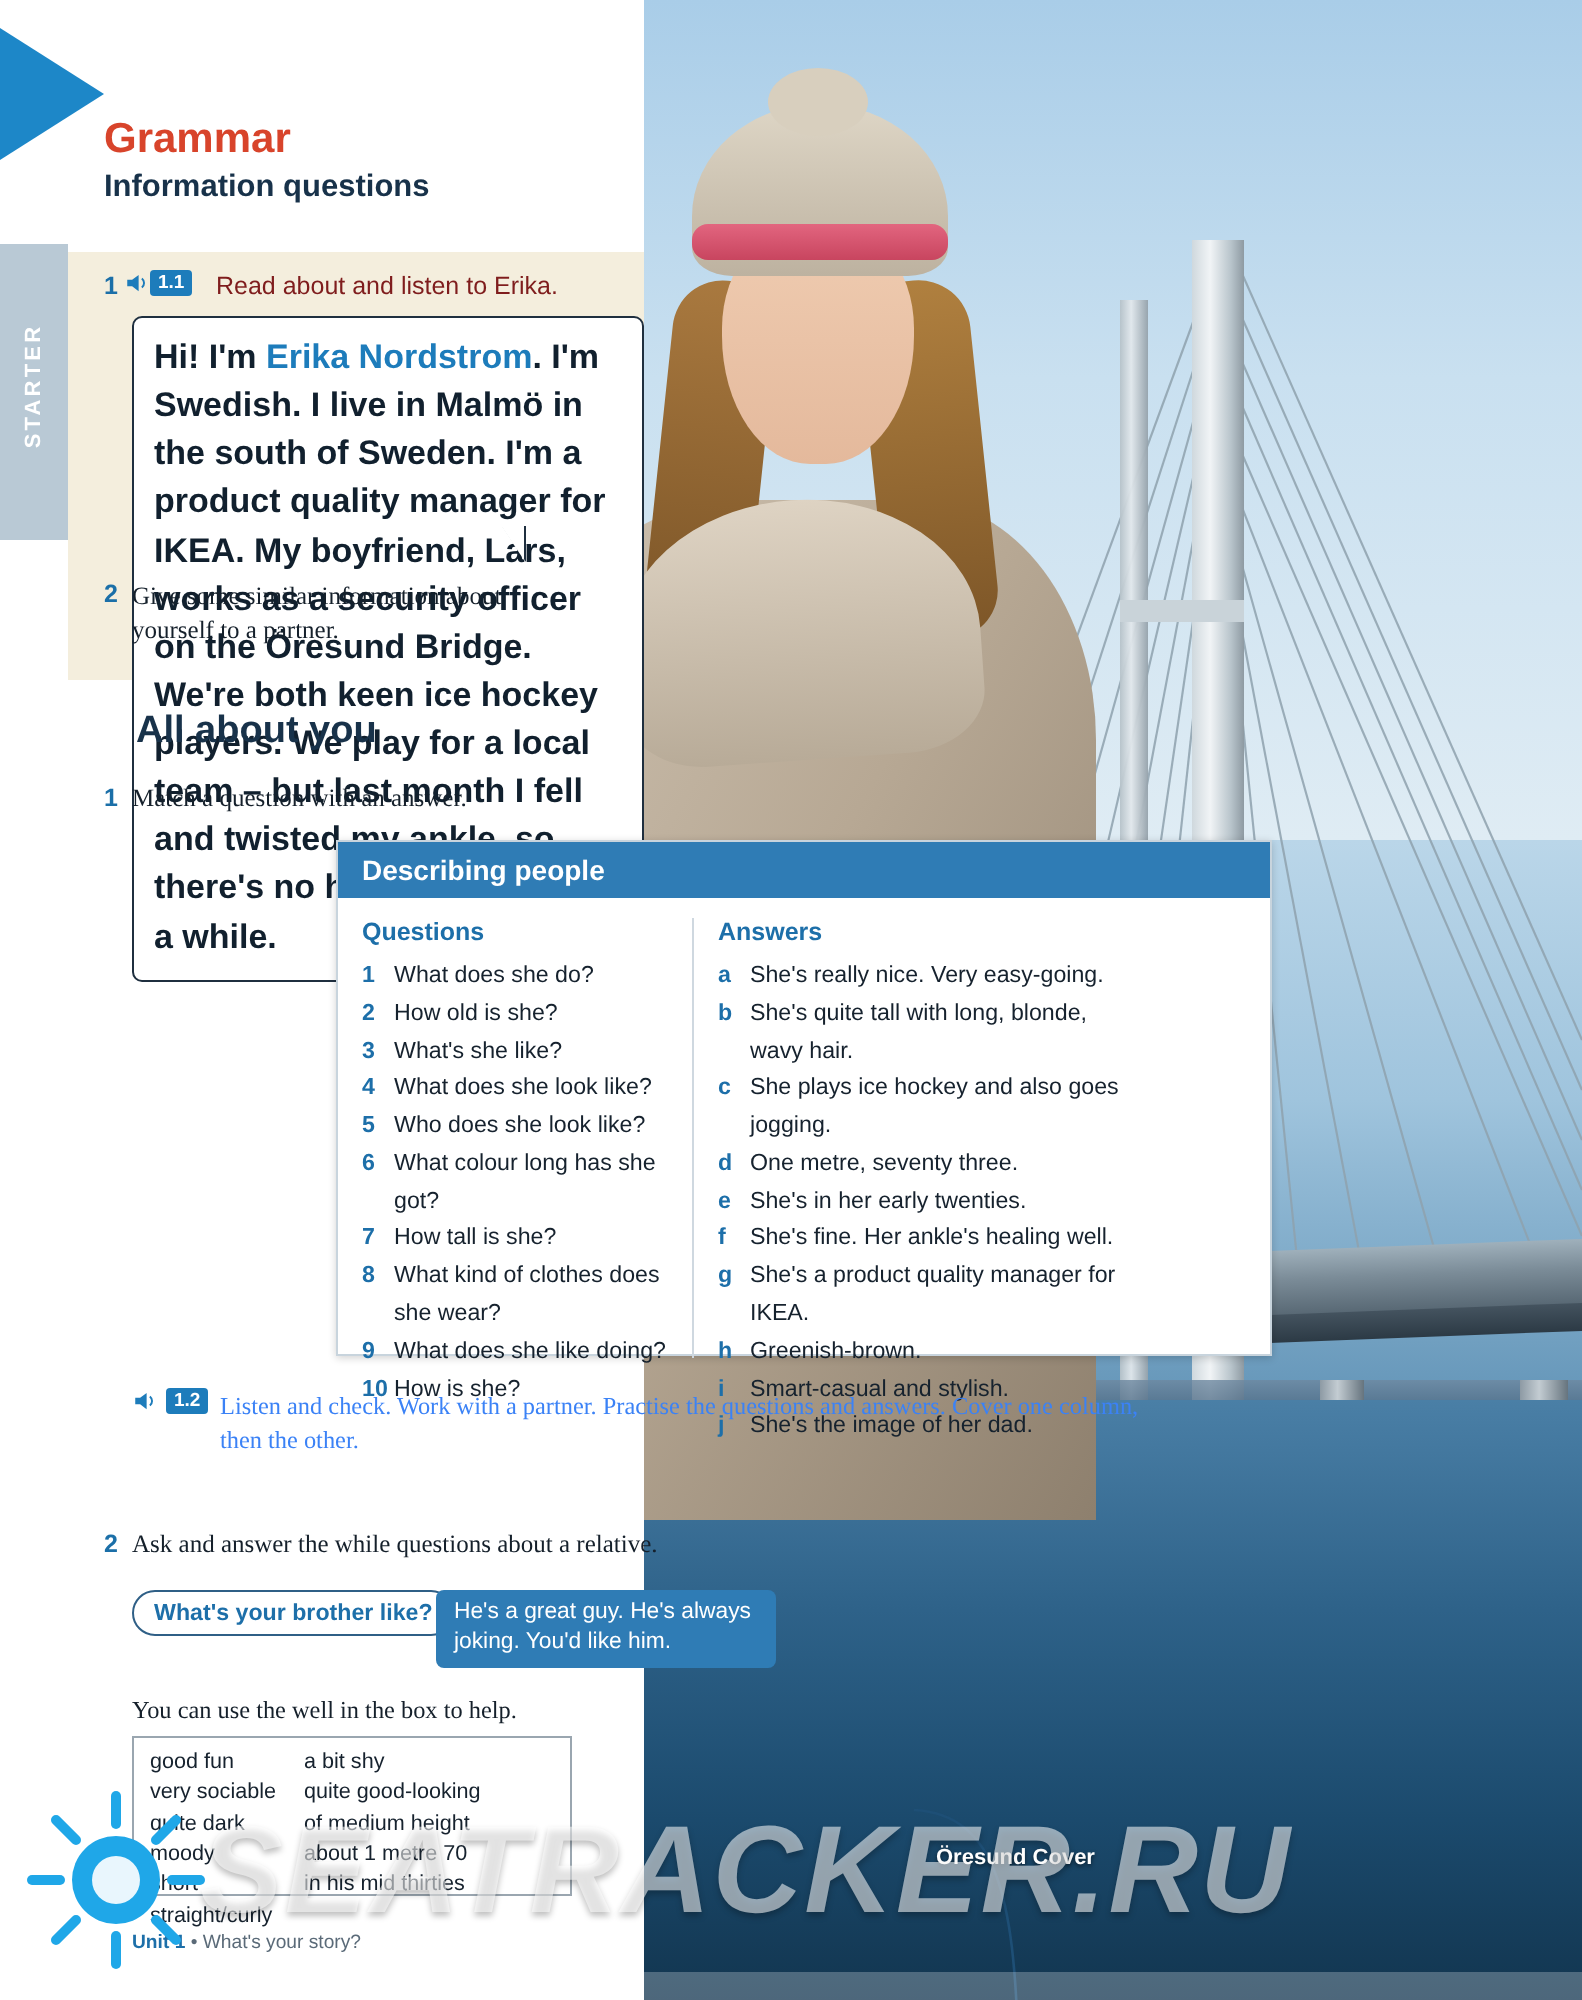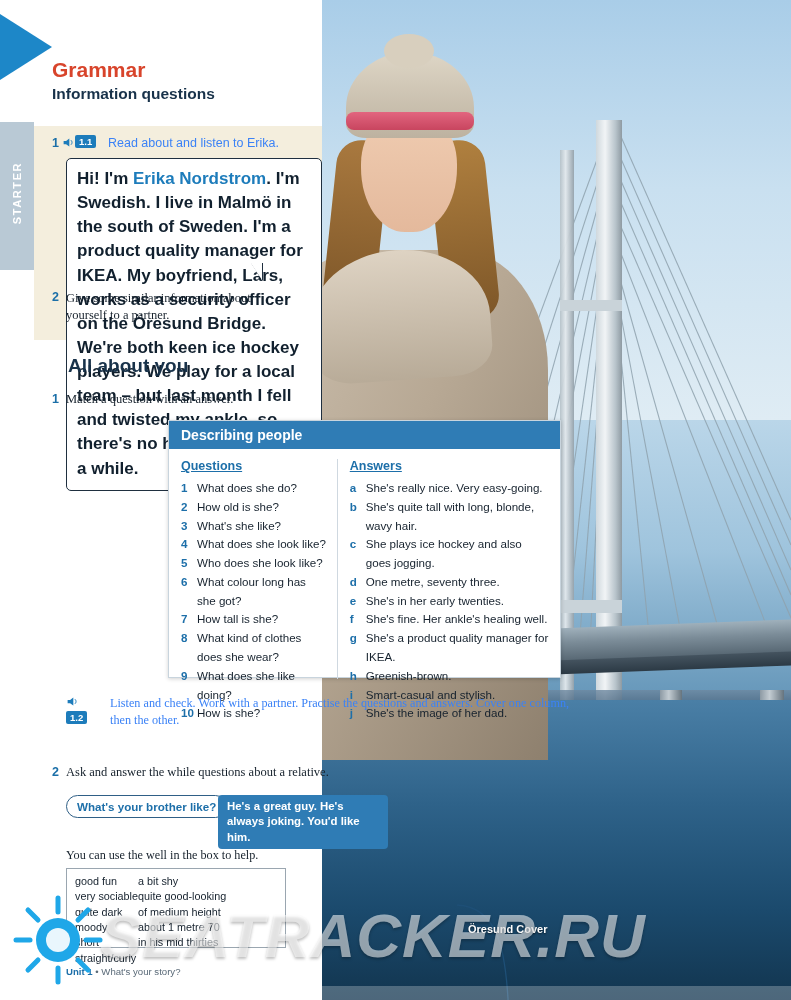--- a/index.html
+++ b/index.html
@@ -151,21 +151,21 @@
   }
   .speaker {
     width:13px; height:13px; display:inline-block;
   }
   .track-num {
     background:#1d7cbb; color:#fff; font-size:9.5px; font-weight:bold;
     padding:1px 4px; border-radius:2px;
   }
   .ex1-text {
     position:absolute; left:108px; top:136px;
-    font-size:12.5px; color:#3b82f6;
+    font-size:12.5px; color:#7f1d1d;
   }
 
   .bubble {
     position:absolute; left:66px; top:158px; width:256px;
     background:#ffffff; border:1.4px solid #1f2f3f; border-radius:5px;
     padding:8px 10px 9px 10px;
     font-size:17px; line-height:1.42; color:#11202e; font-weight:bold;
   }
   .bubble .name { color:#1d7cbb; }
   .bubble-tail {
@@ -194,80 +194,80 @@
     position:absolute; left:52px; top:392px;
     font-size:12.5px; color:#1b6fa8; font-weight:bold;
   }
   .s1-text {
     position:absolute; left:66px; top:392px;
     font-size:12.5px; color:#15202b; font-family:"Liberation Serif", serif;
   }
 
   
   .dp-panel {
-    position:absolute; left:168px; top:420px; width:393px; height:258px;
+    position:absolute; left:168px; top:420px; width:468px; height:258px;
     background:#ffffff; border:1px solid #c8d4dd;
     box-shadow: 0 1px 4px rgba(0,0,0,.18);
   }
   .dp-header {
     height:28px; background:#2f7cb5; color:#fff;
     font-size:14px; font-weight:bold;
     display:flex; align-items:center; padding-left:12px;
   }
   .dp-body { display:flex; height:230px; padding:10px 0 0 0; }
   .dp-col { padding:0 10px 0 12px; }
   .dp-col.left { width:178px; border-right:1px solid #cfd8e0; }
   .dp-col.right { width:235px; }
   .dp-colhead {
-    font-size:12.5px; font-weight:bold; color:#1d6fa9; margin-bottom:6px;text-decoration:underline;
+    font-size:12.5px; font-weight:bold; color:#1d6fa9; margin-bottom:6px;
   }
   .dp-item {
     display:flex; font-size:11.6px; color:#16222e; line-height:1.62;
   }
   .dp-key {
     color:#1d6fa9; font-weight:bold; width:16px; flex:none; text-align:left;
   }
   .dp-key.num { width:16px; }
   .connector { position:absolute; left:168px; top:420px; width:413px; height:258px; pointer-events:none;}
 
   .audio2 {
     position:absolute; left:66px; top:694px;
-    display:flex; align-items:flex-start; gap:4px;flex-direction:column;
+    display:flex; align-items:flex-start; gap:4px;
   }
   .after-text {
     position:absolute; left:110px; top:695px; width:460px;
     font-size:12.2px; line-height:1.42; color:#3b82f6;
     font-family:"Liberation Serif", serif;
   }
   .s2-num { position:absolute; left:52px; top:765px; font-size:12.5px; color:#1b6fa8; font-weight:bold; }
   .s2-text {
     position:absolute; left:66px; top:765px;
     font-size:12.5px; color:#15202b; font-family:"Liberation Serif", serif;
   }
 
   .speech-a {
     position:absolute; left:66px; top:795px;
     background:#ffffff; border:1.2px solid #2f5f86; border-radius:12px;
     padding:4px 10px; font-size:11.6px; font-weight:bold; color:#1d6fa9;
   }
   .speech-b {
     position:absolute; left:218px; top:795px; width:170px;
     background:#2f7cb5; color:#fff; border-radius:4px;
-    padding:4px 9px; font-size:11.4px; font-weight:bold; line-height:1.34;
+    padding:4px 9px; font-size:11.4px; font-weight:normal; line-height:1.34;
   }
 
   .ideas-line {
     position:absolute; left:66px; top:848px;
     font-size:12.2px; color:#15202b; font-family:"Liberation Serif", serif;
   }
   .ideas-box {
     position:absolute; left:66px; top:868px; width:220px; height:80px;
     border:1px solid #9aa6b0; background:rgba(255,255,255,.82);
     padding:5px 8px;
-    display:flex; 
+    display:flex; gap:14px;
   }
   .ideas-col { font-size:10.8px; line-height:1.42; color:#16222e; }
 
   .bridge-caption {
     position:absolute; left:468px; top:923px;
     font-size:11px; color:#ffffff; font-weight:bold;
     text-shadow:0 1px 2px rgba(0,0,0,.6);
   }
   .footer {
     position:absolute; left:66px; top:966px;

